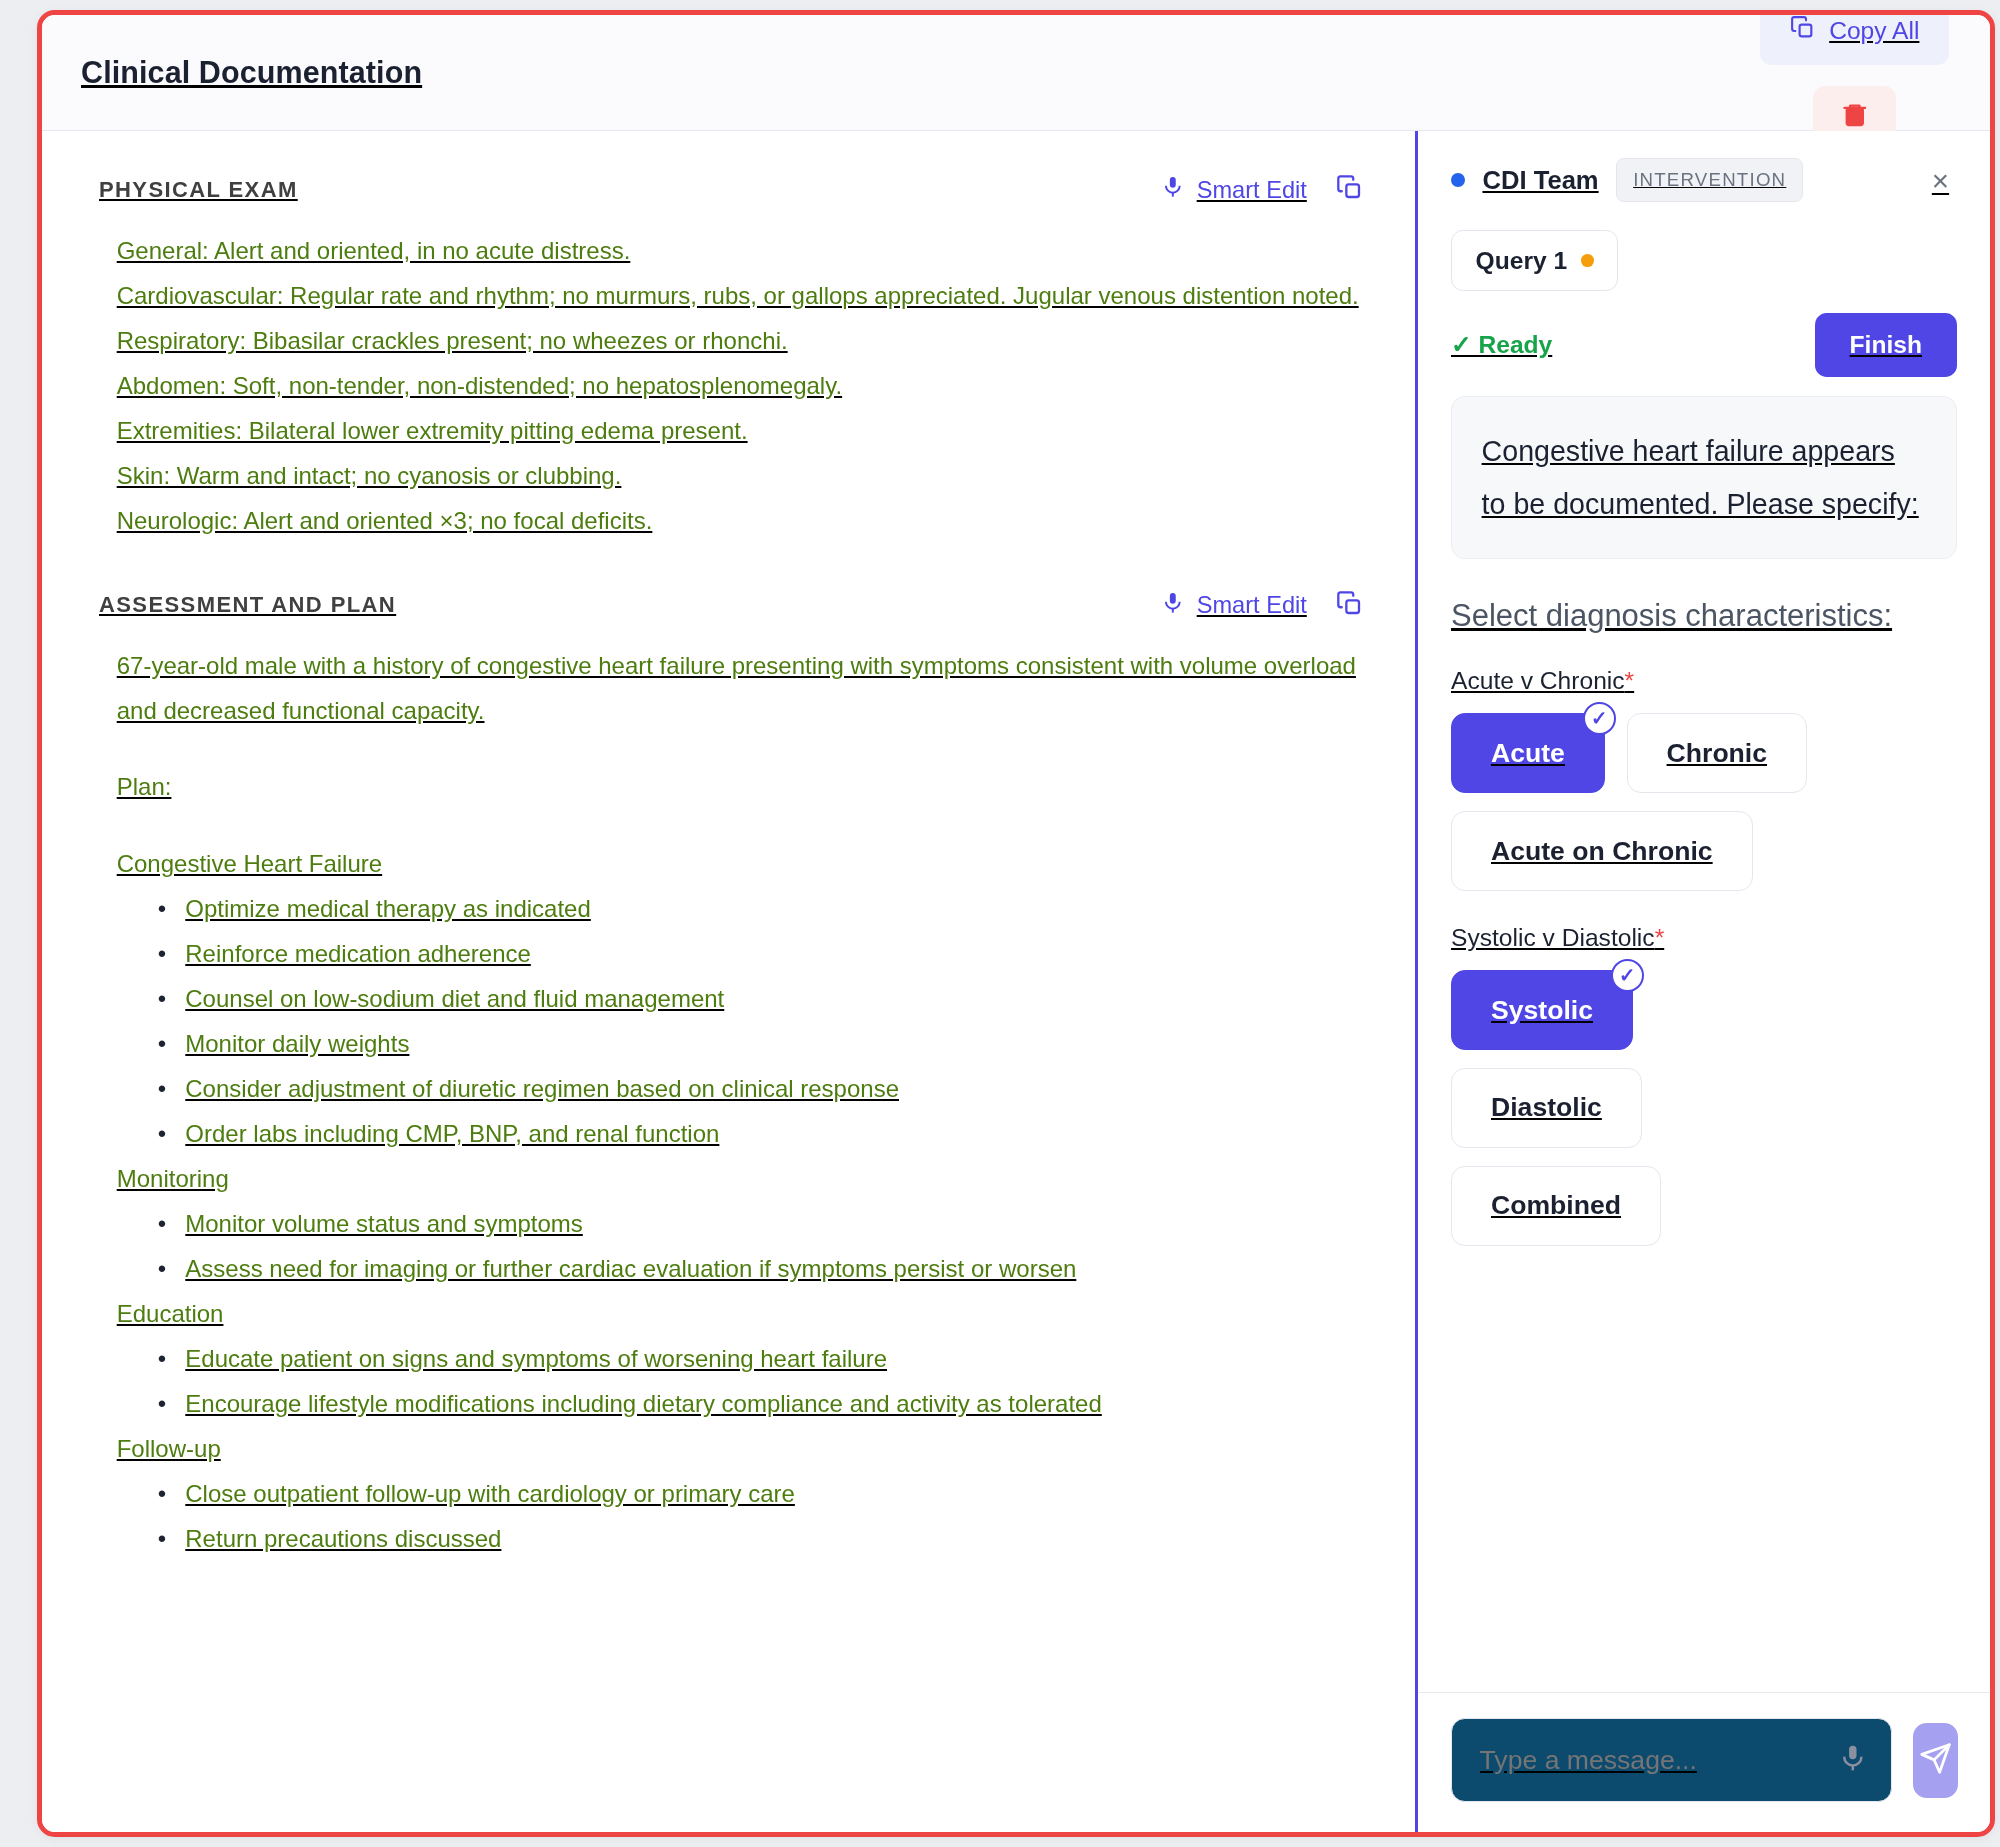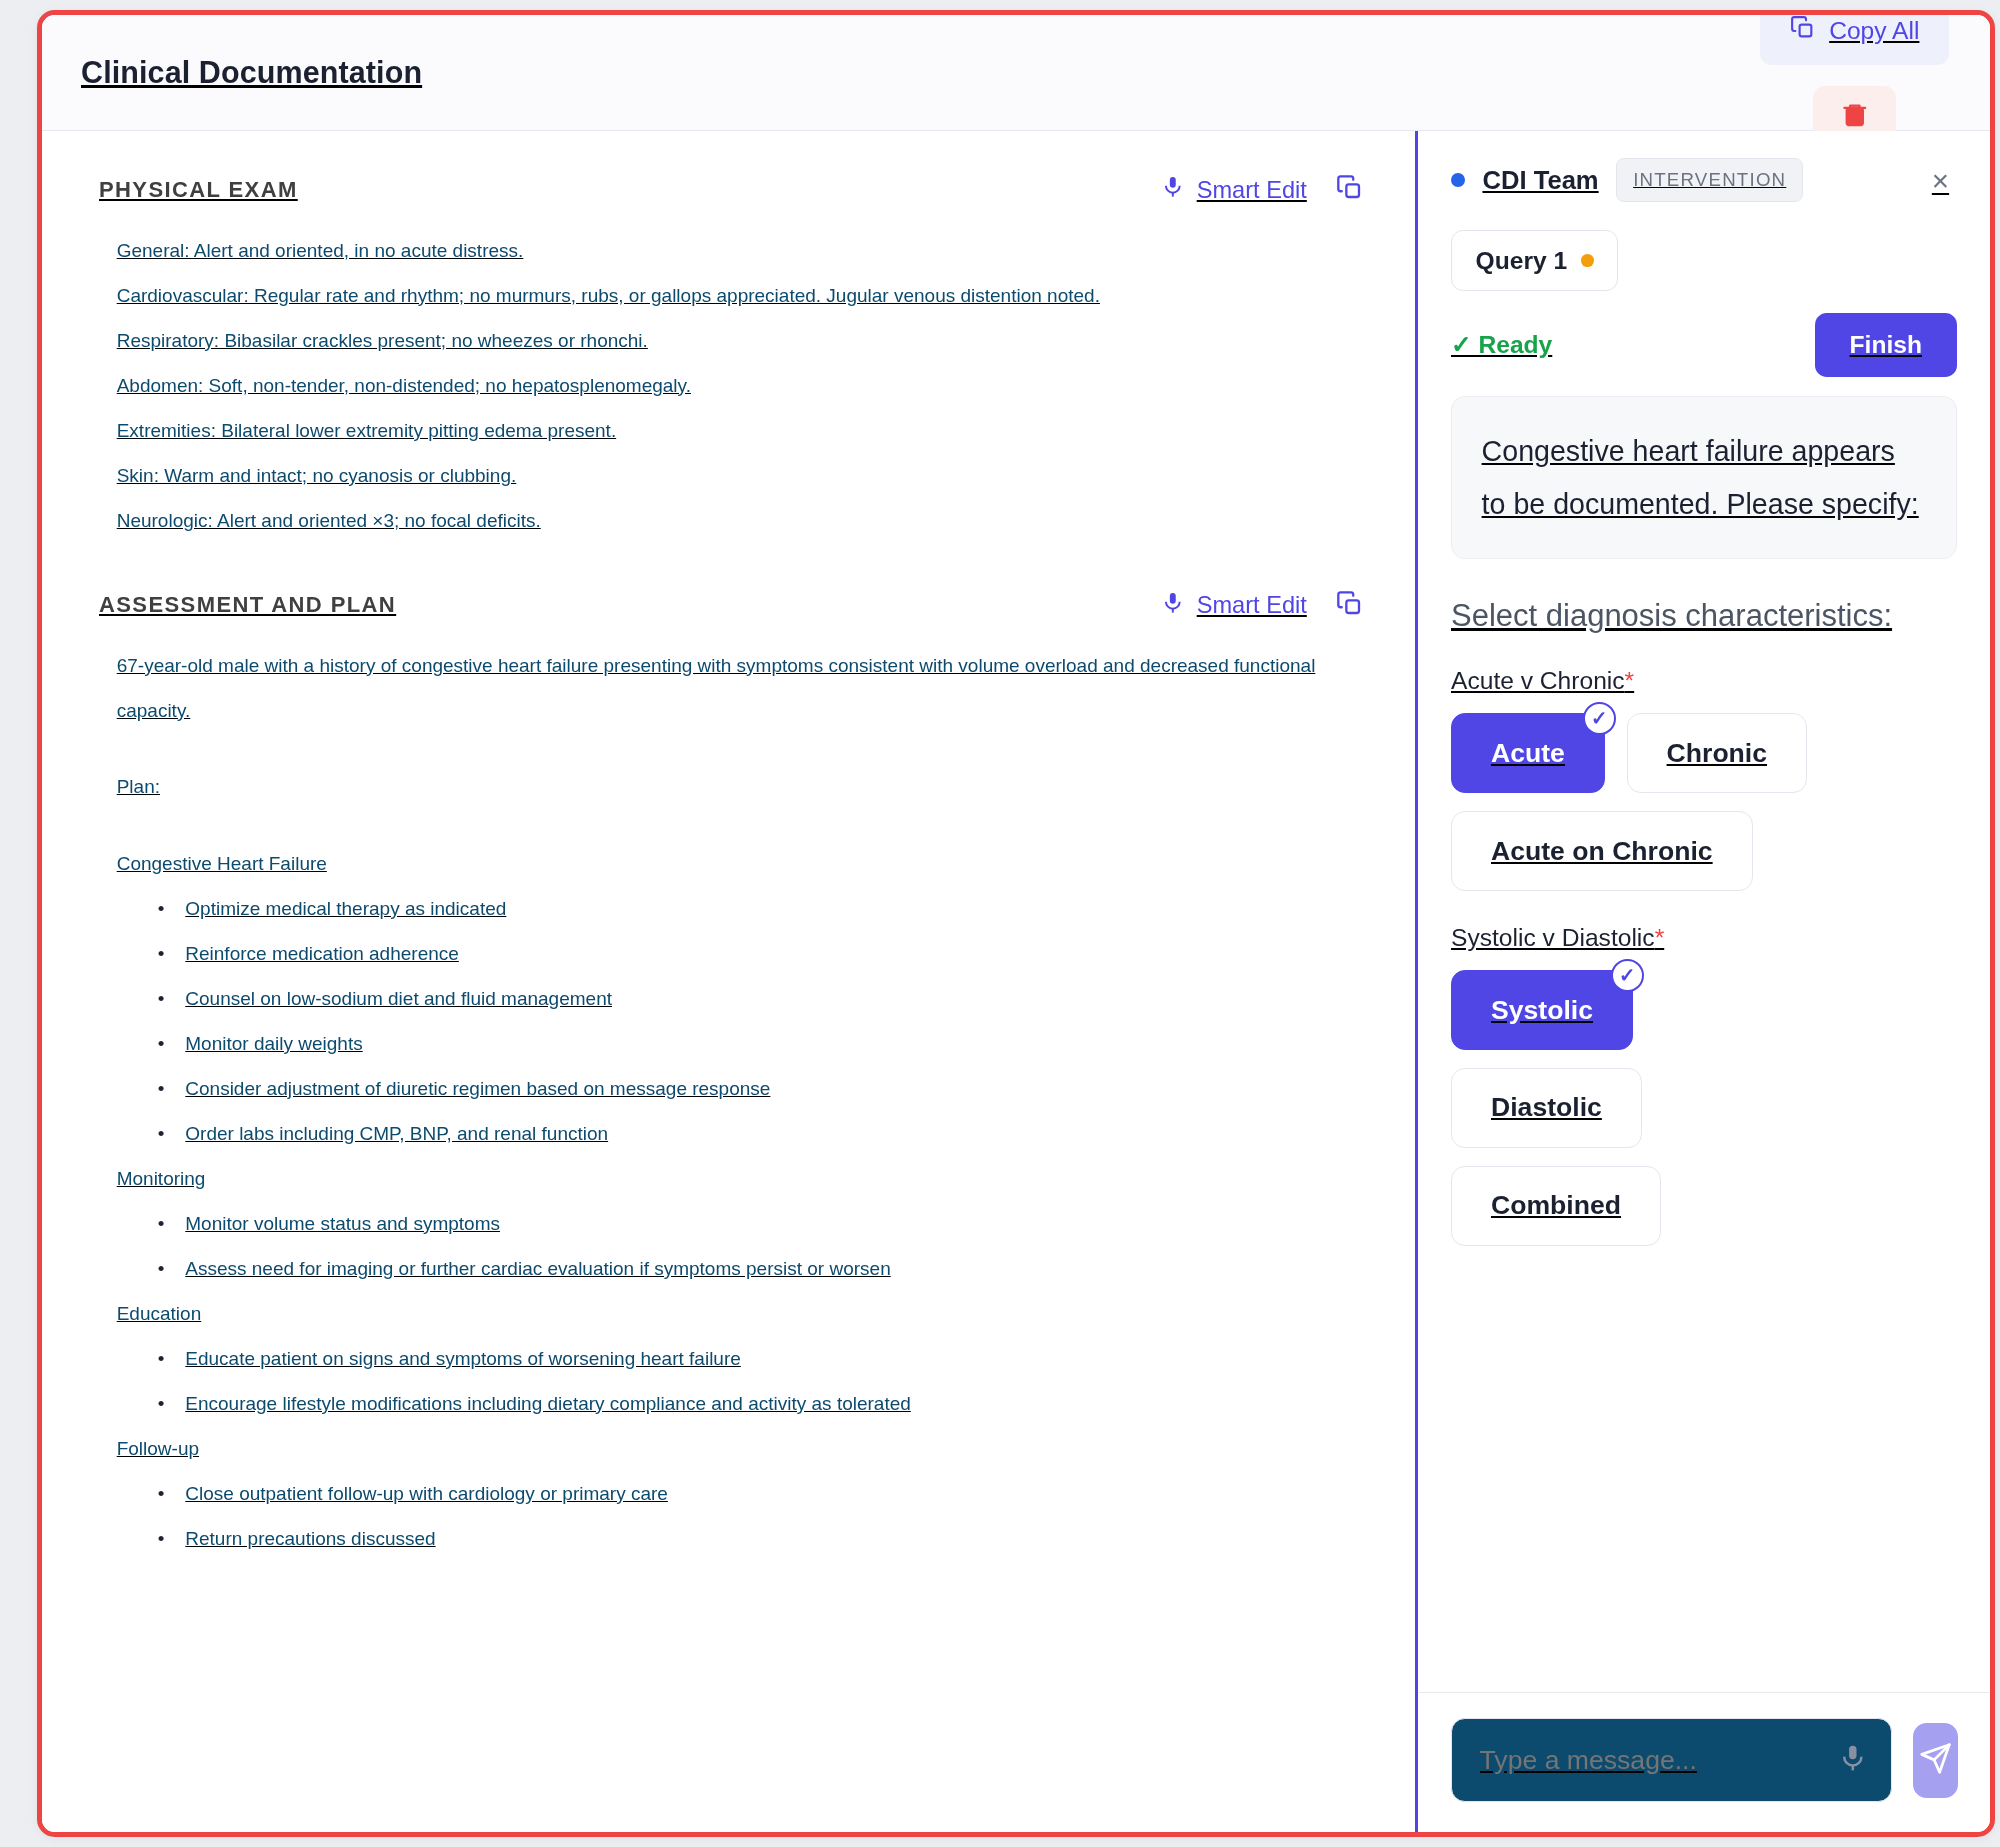--- a/index.html
+++ b/index.html
@@ -100,23 +100,23 @@
     display: flex;
     align-items: center;
     gap: 11.8px;
     color: #4f46e5;
     font-size: 23.6px;
     cursor: pointer;
   }
   .copy-icon { cursor: pointer; }
 
   .doc-text {
-    font-size: 19px;
+    font-size: 24px;
     line-height: 45px;
-    color: #0c4a6e;
+    color: #4d7c0f;
     padding-left: 17.7px;
   }
   .doc-text p { margin: 0; }
   .doc-text .gap { height: 31.5px; }
   .doc-list { list-style: none; margin: 0; padding: 0 0 0 41px; }
   .doc-list li {
     position: relative;
     padding-left: 27.6px;
     line-height: 45px;
   }
@@ -396,21 +396,21 @@
         <div class="gap"></div>
         <p>Plan:</p>
         <div class="gap"></div>
 
         <p class="block-title" style="margin-top:0">Congestive Heart Failure</p>
         <ul class="doc-list">
           <li>Optimize medical therapy as indicated</li>
           <li>Reinforce medication adherence</li>
           <li>Counsel on low-sodium diet and fluid management</li>
           <li>Monitor daily weights</li>
-          <li>Consider adjustment of diuretic regimen based on message response</li>
+          <li>Consider adjustment of diuretic regimen based on clinical response</li>
           <li>Order labs including CMP, BNP, and renal function</li>
         </ul>
 
         <p class="block-title">Monitoring</p>
         <ul class="doc-list">
           <li>Monitor volume status and symptoms</li>
           <li>Assess need for imaging or further cardiac evaluation if symptoms persist or worsen</li>
         </ul>
 
         <p class="block-title">Education</p>

